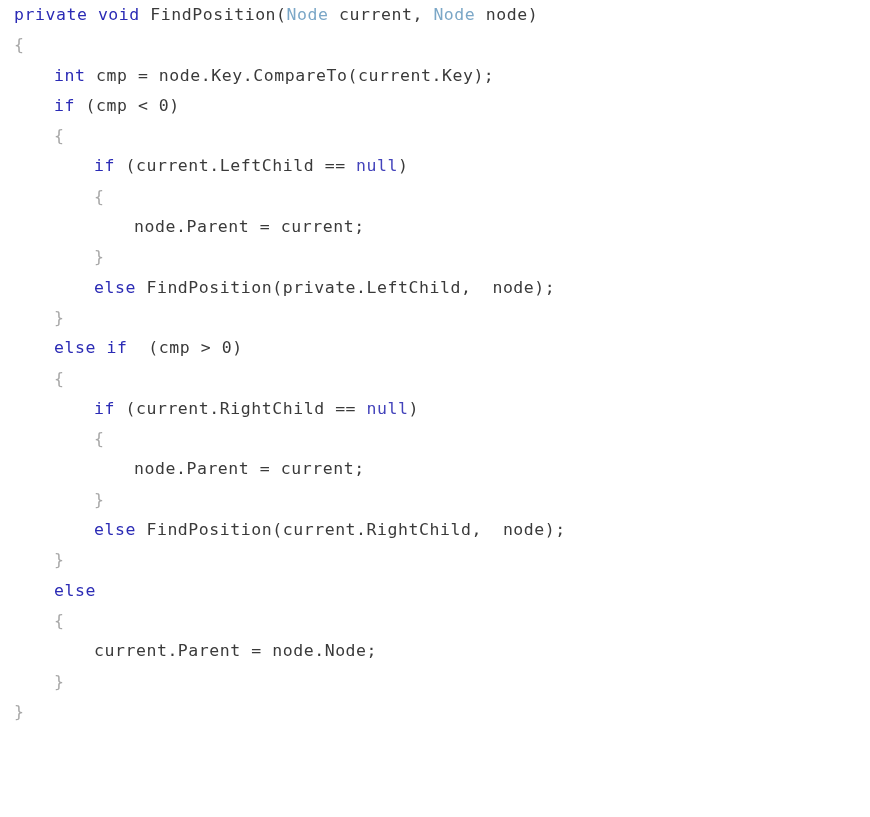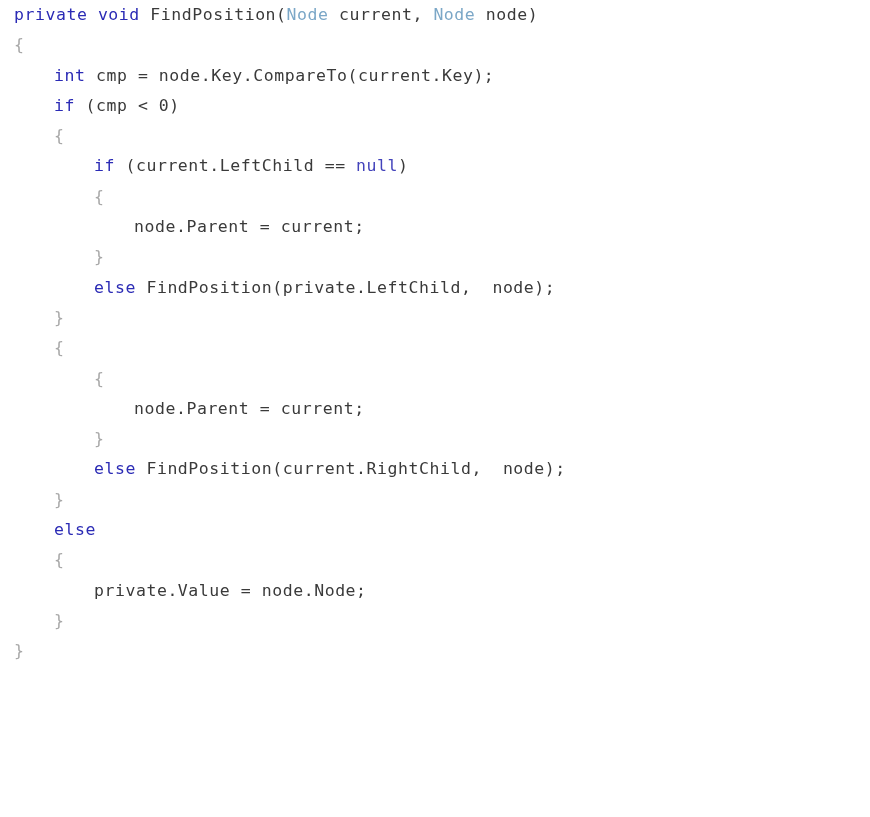--- a/index.html
+++ b/index.html
@@ -53,24 +53,26 @@
     <div class="code-line"><span class="tok-brace">{</span></div>
     <div class="code-line"><span class="indent" style="width: 40px;"></span><span class="tok-kw">int</span><span class="tok-id"> cmp </span><span class="tok-pun">= </span><span class="tok-id">node.Key.CompareTo</span><span class="tok-pun">(</span><span class="tok-id">current.Key</span><span class="tok-pun">);</span></div>
     <div class="code-line"><span class="indent" style="width: 40px;"></span><span class="tok-kw">if</span><span class="tok-pun"> </span><span class="tok-pun">(</span><span class="tok-id">cmp </span><span class="tok-pun">&lt; </span><span class="tok-id">0</span><span class="tok-pun">)</span></div>
     <div class="code-line"><span class="indent" style="width: 40px;"></span><span class="tok-brace">{</span></div>
     <div class="code-line"><span class="indent" style="width: 80px;"></span><span class="tok-kw">if</span><span class="tok-pun"> </span><span class="tok-pun">(</span><span class="tok-id">current.LeftChild </span><span class="tok-pun">== </span><span class="tok-lit">null</span><span class="tok-pun">)</span></div>
     <div class="code-line"><span class="indent" style="width: 80px;"></span><span class="tok-brace">{</span></div>
     <div class="code-line"><span class="indent" style="width: 120px;"></span><span class="tok-id">node.Parent </span><span class="tok-pun">= </span><span class="tok-id">current</span><span class="tok-pun">;</span></div>
     <div class="code-line"><span class="indent" style="width: 80px;"></span><span class="tok-brace">}</span></div>
     <div class="code-line"><span class="indent" style="width: 80px;"></span><span class="tok-kw">else</span><span class="tok-pun"> </span><span class="tok-id">FindPosition</span><span class="tok-pun">(</span><span class="tok-id">private.LeftChild,  node</span><span class="tok-pun">);</span></div>
     <div class="code-line"><span class="indent" style="width: 40px;"></span><span class="tok-brace">}</span></div>
+    <div class="code-line"><span class="indent" style="width: 40px;"></span><span class="tok-kw">else</span><span class="tok-pun"> </span><span class="tok-kw">if</span><span class="tok-pun">  </span><span class="tok-pun">(</span><span class="tok-id">cmp </span><span class="tok-pun">&gt; </span><span class="tok-id">0</span><span class="tok-pun">)</span></div>
     <div class="code-line"><span class="indent" style="width: 40px;"></span><span class="tok-brace">{</span></div>
+    <div class="code-line"><span class="indent" style="width: 80px;"></span><span class="tok-kw">if</span><span class="tok-pun"> </span><span class="tok-pun">(</span><span class="tok-id">current.RightChild </span><span class="tok-pun">== </span><span class="tok-lit">null</span><span class="tok-pun">)</span></div>
     <div class="code-line"><span class="indent" style="width: 80px;"></span><span class="tok-brace">{</span></div>
     <div class="code-line"><span class="indent" style="width: 120px;"></span><span class="tok-id">node.Parent </span><span class="tok-pun">= </span><span class="tok-id">current</span><span class="tok-pun">;</span></div>
     <div class="code-line"><span class="indent" style="width: 80px;"></span><span class="tok-brace">}</span></div>
     <div class="code-line"><span class="indent" style="width: 80px;"></span><span class="tok-kw">else</span><span class="tok-pun"> </span><span class="tok-id">FindPosition</span><span class="tok-pun">(</span><span class="tok-id">current.RightChild,  node</span><span class="tok-pun">);</span></div>
     <div class="code-line"><span class="indent" style="width: 40px;"></span><span class="tok-brace">}</span></div>
     <div class="code-line"><span class="indent" style="width: 40px;"></span><span class="tok-kw">else</span></div>
     <div class="code-line"><span class="indent" style="width: 40px;"></span><span class="tok-brace">{</span></div>
-    <div class="code-line"><span class="indent" style="width: 80px;"></span><span class="tok-id">private.Value </span><span class="tok-pun">= </span><span class="tok-id">node.Node</span><span class="tok-pun">;</span></div>
+    <div class="code-line"><span class="indent" style="width: 80px;"></span><span class="tok-id">current.Parent </span><span class="tok-pun">= </span><span class="tok-id">node.Node</span><span class="tok-pun">;</span></div>
     <div class="code-line"><span class="indent" style="width: 40px;"></span><span class="tok-brace">}</span></div>
     <div class="code-line"><span class="tok-brace">}</span></div>
   </div>
 
 </body></html>

